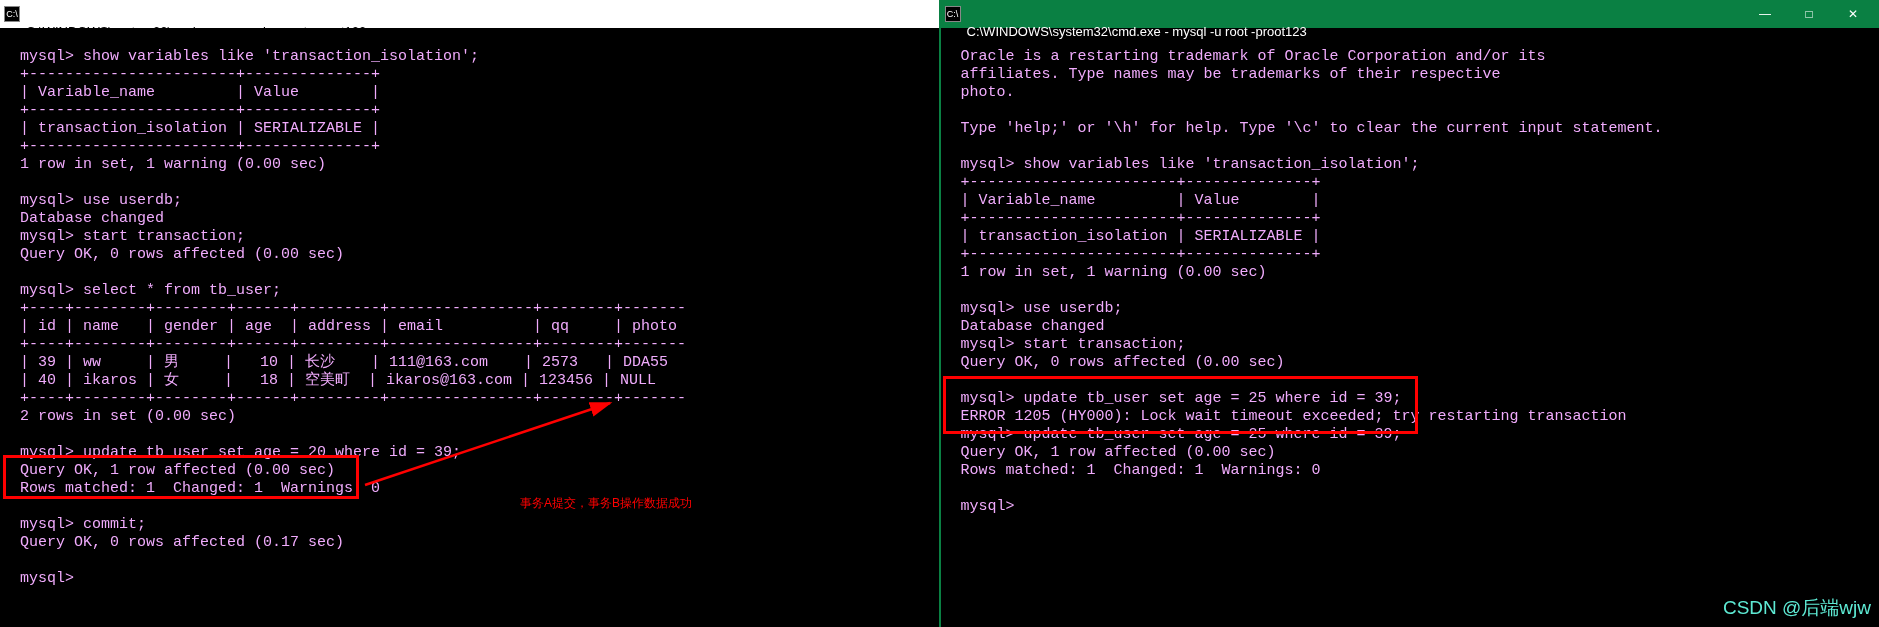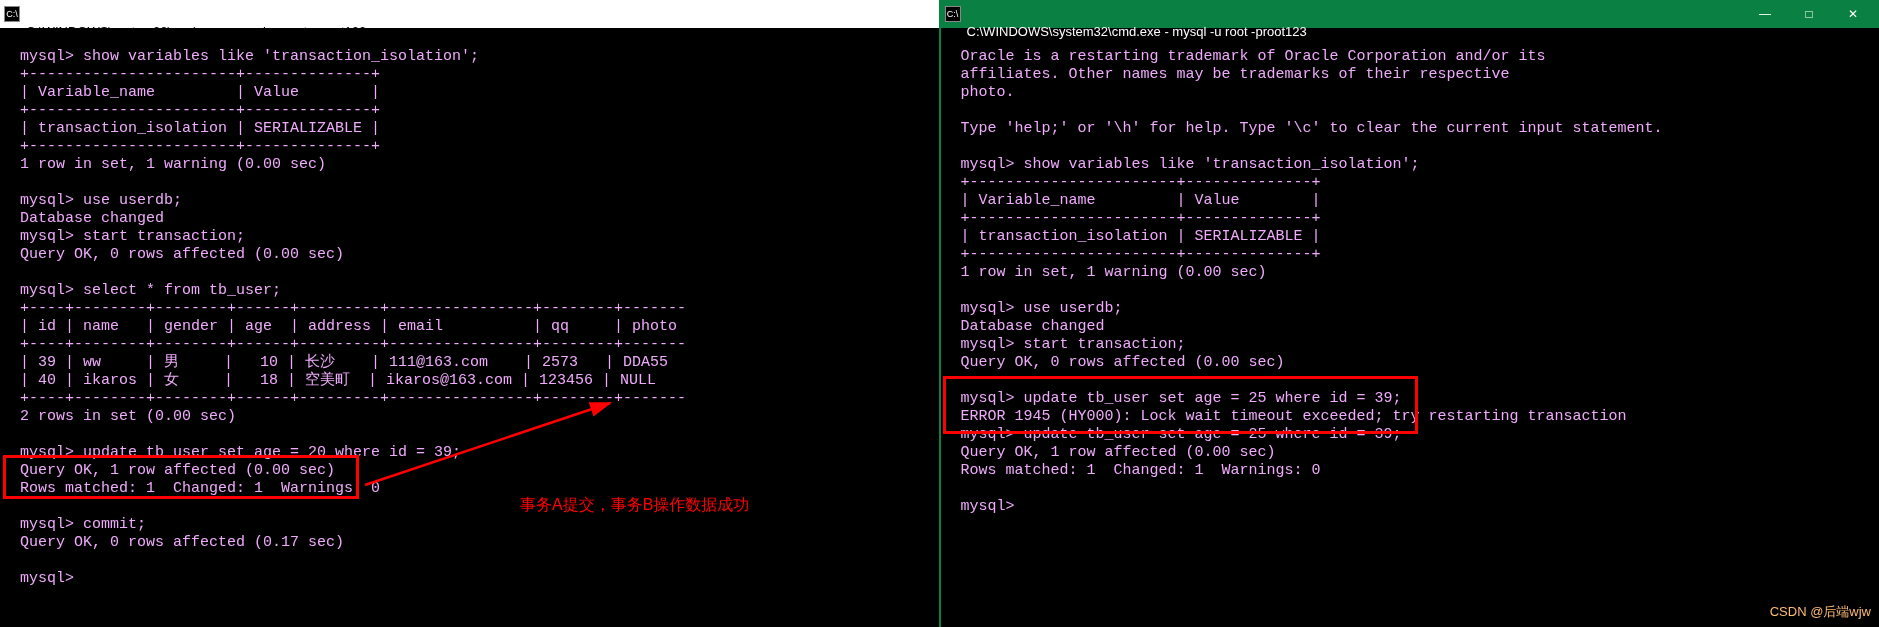--- a/index.html
+++ b/index.html
@@ -53,27 +53,27 @@
     .redbox {
       position: absolute;
       border: 3px solid #ff0000;
       pointer-events: none;
     }
     .arrow-svg { position: absolute; pointer-events: none; }
     .annotation {
       position: absolute;
       color: #ff0000;
       font-family: 'Microsoft YaHei', sans-serif;
-      font-size: 16px;
+      font-size: 12px;
       font-weight: 500;
     }
     .watermark {
       position: absolute;
       right: 8px; bottom: 6px;
-      color: #fdba74; font-size: 13px;
+      color: #5eead4; font-size: 19px;
       font-family: 'Microsoft YaHei', sans-serif;
     }
   </style>
 </head>
 <body>
 
 <div class="container">
 
   <div class="pane">
     <div class="titlebar">
@@ -120,40 +120,40 @@
       <span class="titlebar-icon">C:\</span>
       <span class="titlebar-text">C:\WINDOWS\system32\cmd.exe - mysql  -u root -proot123</span>
       <div class="titlebar-buttons">
         <span class="titlebar-btn">—</span>
         <span class="titlebar-btn">□</span>
         <span class="titlebar-btn">✕</span>
       </div>
     </div>
     <div class="terminal-content">
 <span>Oracle is a restarting trademark of Oracle Corporation and/or its</span>
-<span>affiliates. Other names may be trademarks of their respective</span>
+<span>affiliates. Type names may be trademarks of their respective</span>
 <span>photo.</span>
 <span></span>
 <span>Type 'help;' or '\h' for help. Type '\c' to clear the current input statement.</span>
 <span></span>
 <span>mysql&gt; show variables like 'transaction_isolation';</span>
 <span>+-----------------------+--------------+</span>
 <span>| Variable_name         | Value        |</span>
 <span>+-----------------------+--------------+</span>
 <span>| transaction_isolation | SERIALIZABLE |</span>
 <span>+-----------------------+--------------+</span>
 <span>1 row in set, 1 warning (0.00 sec)</span>
 <span></span>
 <span>mysql&gt; use userdb;</span>
 <span>Database changed</span>
 <span>mysql&gt; start transaction;</span>
 <span>Query OK, 0 rows affected (0.00 sec)</span>
 <span></span>
 <span>mysql&gt; update tb_user set age = 25 where id = 39;</span>
-<span>ERROR 1945 (HY000): Lock wait timeout exceeded; try restarting transaction</span>
+<span>ERROR 1205 (HY000): Lock wait timeout exceeded; try restarting transaction</span>
 <span>mysql&gt; update tb_user set age = 25 where id = 39;</span>
 <span>Query OK, 1 row affected (0.00 sec)</span>
 <span>Rows matched: 1  Changed: 1  Warnings: 0</span>
 <span></span>
 <span>mysql&gt;</span>
     </div>
     <div class="redbox" style="left:2px; top:376px; width:475px; height:58px;"></div>
   </div>
 </div>
 

